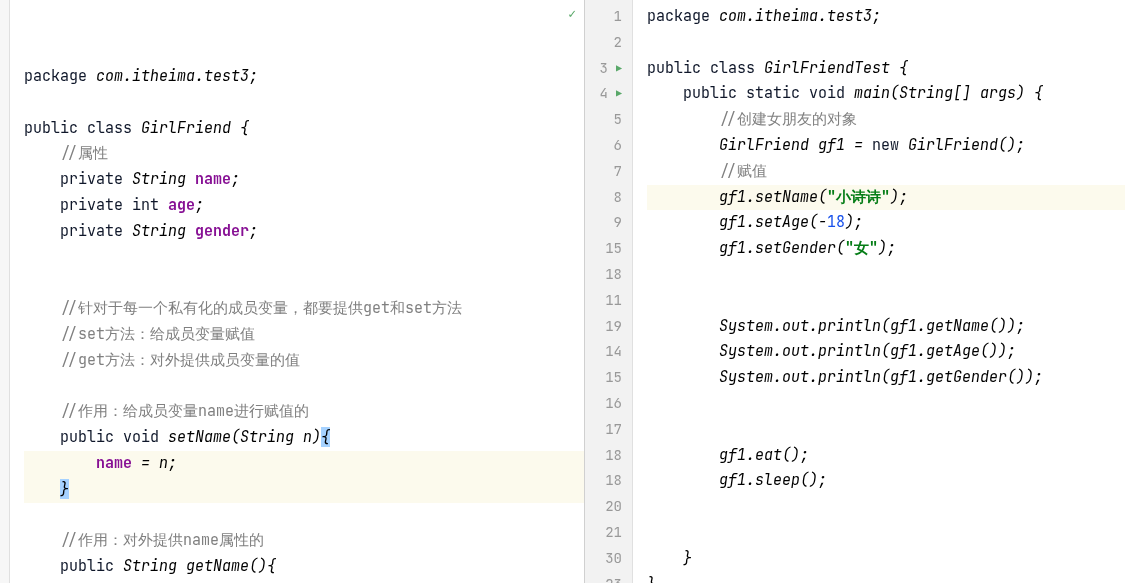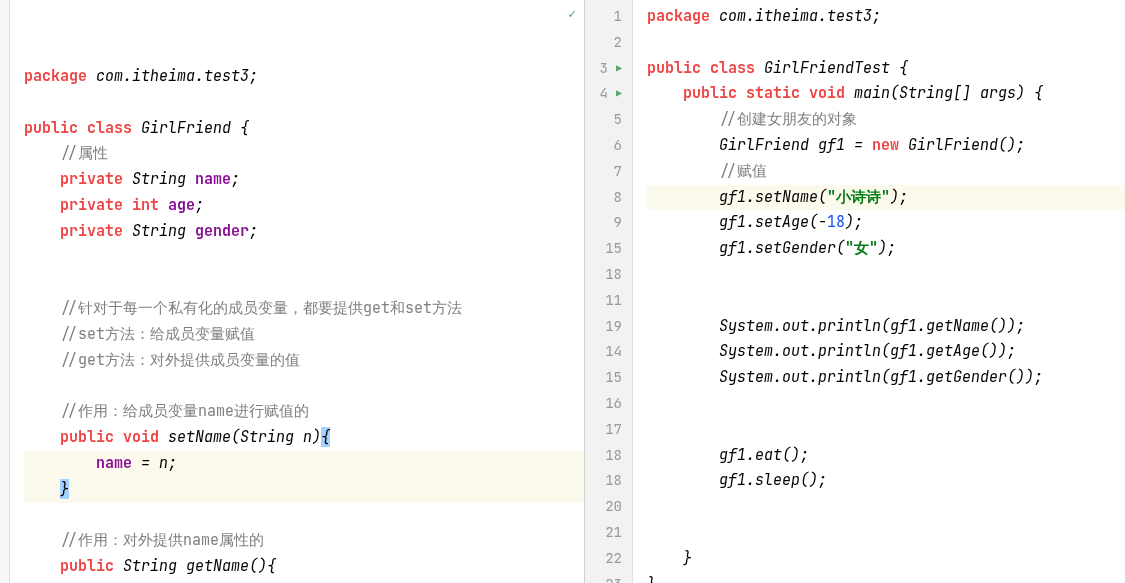--- a/index.html
+++ b/index.html
@@ -61,21 +61,21 @@
 .code {
   flex: 1;
   padding: 4px 0 4px 14px;
   white-space: pre;
   position: relative;
 }
 .code-line {
   height: 25.8px;
   line-height: 25.8px;
 }
-.kw { color: #ef4444; font-weight: bold; }
+.kw { color: #0f172a; font-weight: normal; }
 .comment-zh { color: #808080; text-align: center; }
 .str { color: #067d17; font-weight: bold; }
 .num { color: #1750eb; }
 .field { color: #871094; font-weight: bold; text-align: center; }
 .ident { color: #000000; font-style: italic; }
 .static-field { color: #000000; font-style: italic; margin-top: 7px; }
 .hl-line { background: #fcfaed; }
 .sel { background: #a6d2ff; }
 .check-icon {
   position: absolute;
@@ -159,21 +159,21 @@
         <div class="gutter-line">
           <span>18</span>
         </div>
         <div class="gutter-line">
           <span>20</span>
         </div>
         <div class="gutter-line">
           <span>21</span>
         </div>
         <div class="gutter-line">
-          <span>22</span>
+          <span>30</span>
         </div>
         <div class="gutter-line">
           <span>23</span>
         </div>
       </div>
     <div class="code" id="code-right"><div class="code-line"><span class="kw">package </span><span class="ident">com.itheima.test3;</span></div><div class="code-line">&nbsp;</div><div class="code-line"><span class="kw">public class </span><span class="ident">GirlFriendTest {</span></div><div class="code-line"><span>    </span><span class="kw">public static void </span><span class="ident">main(String[] args) {</span></div><div class="code-line"><span>        </span><span class="comment-zh">//创建女朋友的对象</span></div><div class="code-line"><span>        </span><span class="ident">GirlFriend gf1 = </span><span class="kw">new </span><span class="ident">GirlFriend();</span></div><div class="code-line"><span>        </span><span class="comment-zh">//赋值</span></div><div class="code-line hl-line"><span class="ident">        gf1.setName(</span><span class="str">"小诗诗"</span><span class="ident">);</span></div><div class="code-line"><span class="ident">        gf1.setAge(-</span><span class="num">18</span><span class="ident">);</span></div><div class="code-line"><span class="ident">        gf1.setGender(</span><span class="str">"女"</span><span class="ident">);</span></div><div class="code-line">&nbsp;</div><div class="code-line">&nbsp;</div><div class="code-line"><span class="ident">        System.</span><span class="static-field">out</span><span class="ident">.println(gf1.getName());</span></div><div class="code-line"><span class="ident">        System.</span><span class="static-field">out</span><span class="ident">.println(gf1.getAge());</span></div><div class="code-line"><span class="ident">        System.</span><span class="static-field">out</span><span class="ident">.println(gf1.getGender());</span></div><div class="code-line">&nbsp;</div><div class="code-line">&nbsp;</div><div class="code-line"><span class="ident">        gf1.eat();</span></div><div class="code-line"><span class="ident">        gf1.sleep();</span></div><div class="code-line">&nbsp;</div><div class="code-line">&nbsp;</div><div class="code-line"><span class="ident">    }</span></div><div class="code-line"><span class="ident">}</span></div></div>
   </div>
 </div>
 
 </body></html>

